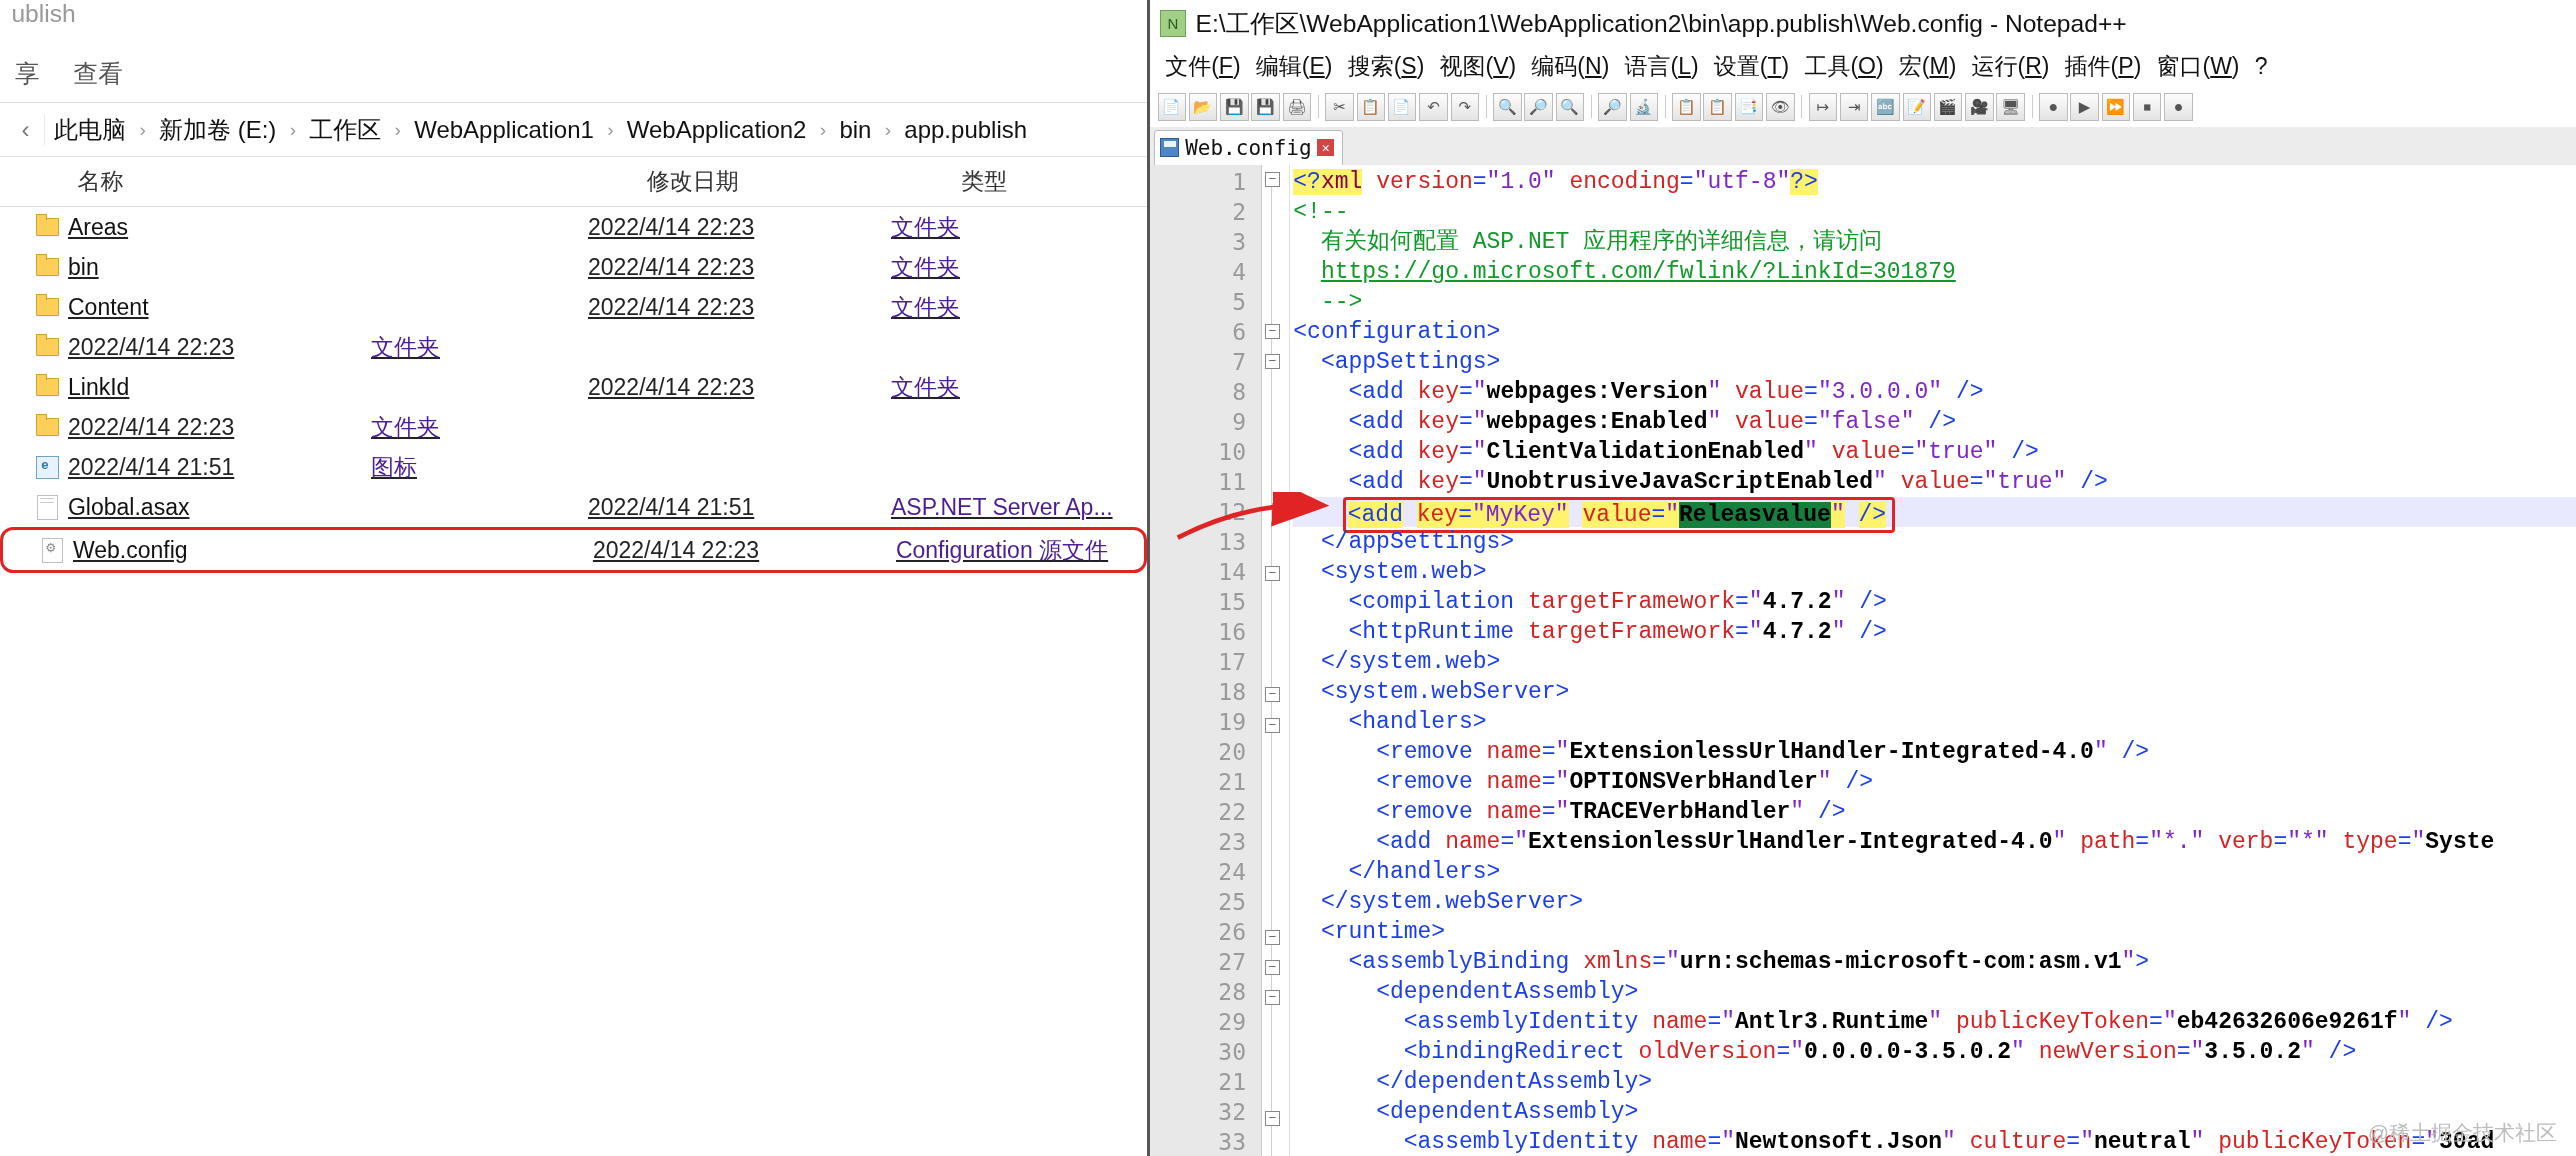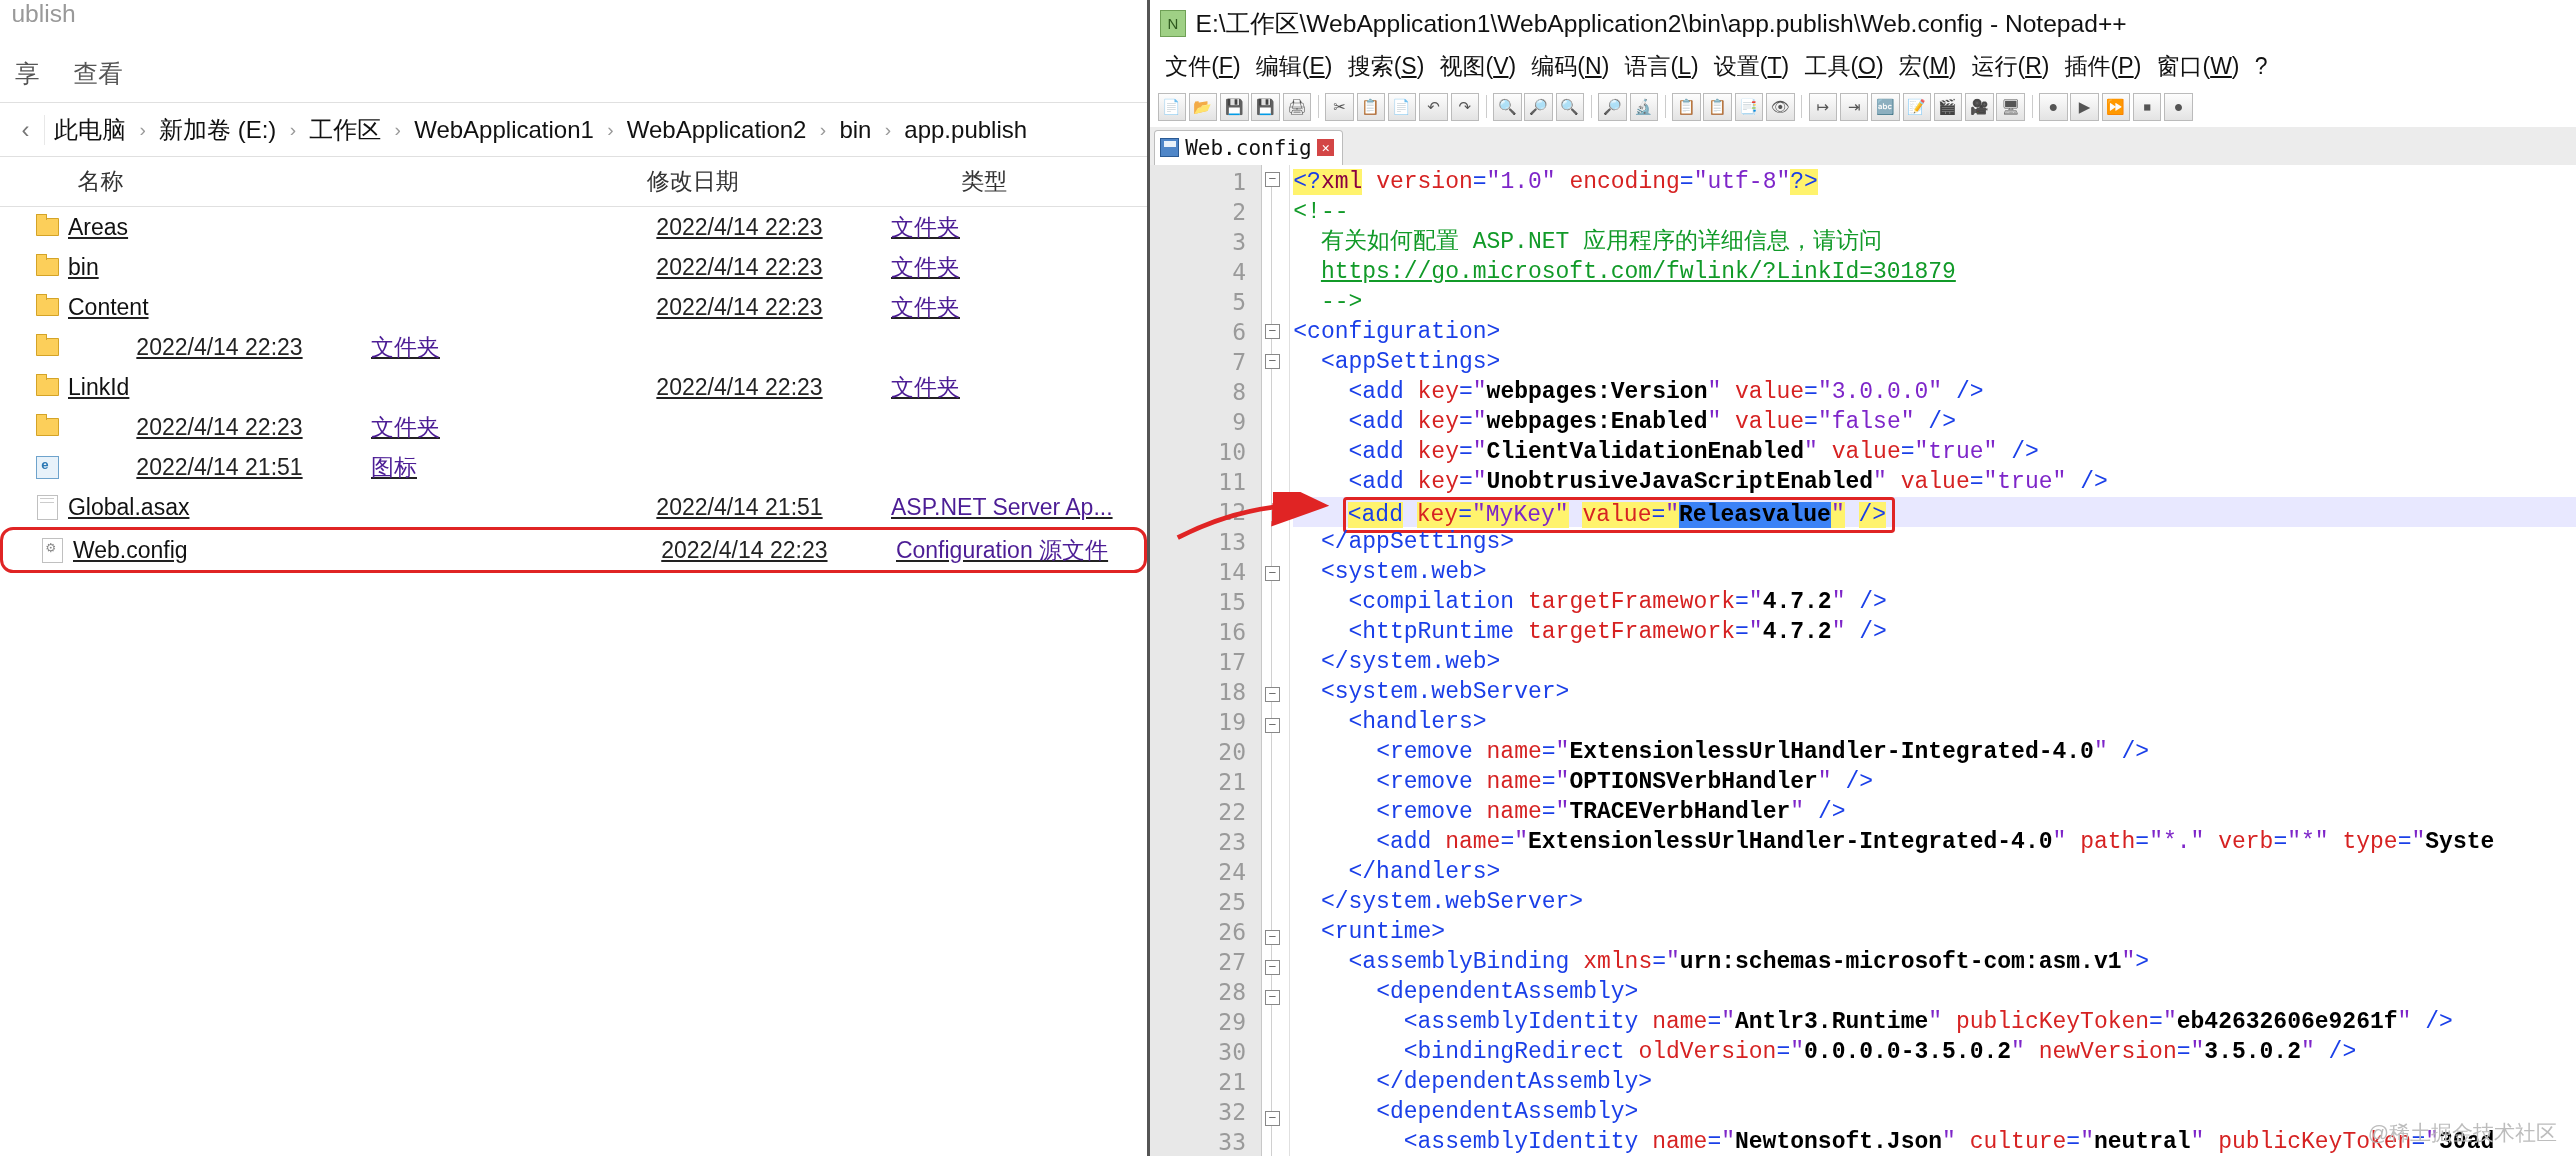--- a/index.html
+++ b/index.html
@@ -22,21 +22,21 @@
 .explorer .row .icon{width:26.5px;height:26.5px;margin-left:1.9px;margin-right:7.6px;display:flex;align-items:center;justify-content:center;}
 .folder-icon{width:21px;height:16px;background:#fccf5a;border:0.9px solid #d4a327;position:relative;border-radius:0.9px;}
 .folder-icon::before{content:"";position:absolute;left:-0.9px;top:-4.7px;width:9.5px;height:4.7px;background:#fccf5a;border:0.9px solid #d4a327;border-bottom:none;border-radius:0.9px 0.9px 0 0;}
 .ico-favicon{width:21px;height:21px;border:0.9px solid #6ea3cc;background:#e8f2fa;position:relative;}
 .ico-favicon::after{content:"e";font-size:13.2px;color:#2b78b4;position:absolute;left:4.7px;top:0.9px;font-weight:bold;}
 .ico-asax{width:19px;height:23px;border:0.9px solid #c0c0c0;background:#fff;position:relative;}
 .ico-asax::after{content:"";position:absolute;left:2.8px;top:2.8px;right:2.8px;bottom:2.8px;background:linear-gradient(#ccc 0 0.9px,transparent 0.9px 3.8px,#ccc 3.8px 4.7px,transparent 4.7px 7.6px,#ccc 7.6px 8.5px,transparent 8.5px);}
 .ico-config{width:19px;height:23px;border:0.9px solid #c0c0c0;background:#fff;position:relative;}
 .ico-config::after{content:"\2699";font-size:12.3px;color:#888;position:absolute;left:2.8px;top:2.8px;}
 .explorer .row .name{width:520px;white-space:nowrap;overflow:hidden;}
-.explorer .row .date{width:303px;color:#222;text-align:center;}
+.explorer .row .date{width:303px;color:#222;}
 .explorer .row .type{flex:1;color:#4c1d95;white-space:nowrap;overflow:hidden;}
 .explorer .row.selected{border:3.8px solid #e02424;border-radius:13.2px;padding-left:0;}
 .explorer .row.selected .icon{margin-left:3.8px;}
 .npp{flex:1;min-width:0;display:flex;flex-direction:column;background:#fff;}
 .npp .title{height:47px;display:flex;align-items:center;padding:0 9.5px;gap:9.5px;font-size:24.6px;color:#111;}
 .npp .title .appicon{width:24.6px;height:24.6px;background:#9fd085;border:0.9px solid #6fa056;display:flex;align-items:center;justify-content:center;font-size:15px;color:#2f5a1f;}
 .npp .menu{height:38px;display:flex;align-items:center;gap:3.8px;padding:0 9.5px;font-size:23px;color:#111;}
 .npp .menu .mitem{padding:1.9px 5.7px;cursor:default;}
 .npp .menu .mitem u{text-decoration:underline;}
 .npp .iconbar{height:36px;padding:3.8px 7.6px 1.9px 7.6px;display:flex;align-items:center;gap:2.8px;}
@@ -50,21 +50,21 @@
 .npp .editor{flex:1;display:flex;overflow:hidden;}
 .npp .gutter{width:112px;background:#e8e8e8;border-right:0.9px solid #c8c8c8;font-family:Consolas,monospace;font-size:23px;color:#9a9a9a;text-align:right;padding-right:15px;line-height:30px;padding-top:1.9px;box-sizing:border-box;}
 .npp .fold{width:26.5px;background:#fff;border-right:0.9px solid #e0e0e0;position:relative;}
 .npp .foldline{position:absolute;left:8.5px;top:9.5px;bottom:0;width:1.9px;background:#d0d0d0;}
 .npp .foldbox{position:absolute;left:2.8px;width:13.2px;height:13.2px;border:0.9px solid #888;background:#fff;color:#666;font-size:13.2px;line-height:11.4px;text-align:center;}
 .npp .code{flex:1;font-family:Consolas,"Courier New",monospace;font-size:23px;line-height:30px;padding:1.9px 0 0 3.8px;white-space:pre;overflow:hidden;color:#000;}
 .code .ln{height:30px;display:block;}
 .code .hl-line{background:#e8e8ff;}
 .code .hl-box{display:inline-block;border:3.8px solid #e02424;border-radius:3.8px;padding:0 5.7px 0 1.9px;margin-left:-5.7px;}
 .hl-yy{background:#fff36d;}
-.hl-green-bg{background:#3b82f6;}
+.hl-green-bg{background:#15803d;}
 .c-tag{color:#1a3fe8;}
 .c-attr{color:#d62222;}
 .c-str{color:#7e26c9;}
 .c-pi{color:#8a0040;font-style:normal;}
 .c-cm{color:#119a28;}
 .c-link{color:#119a28;text-decoration:underline;}
 .watermark{position:absolute;right:19px;bottom:9.5px;font-size:21px;color:#bdbdbd;font-family:"Microsoft YaHei",sans-serif;pointer-events:none;}
 .red-arrow{position:absolute;z-index:5;}
 .red-arrow svg{display:block;}
 </style>

